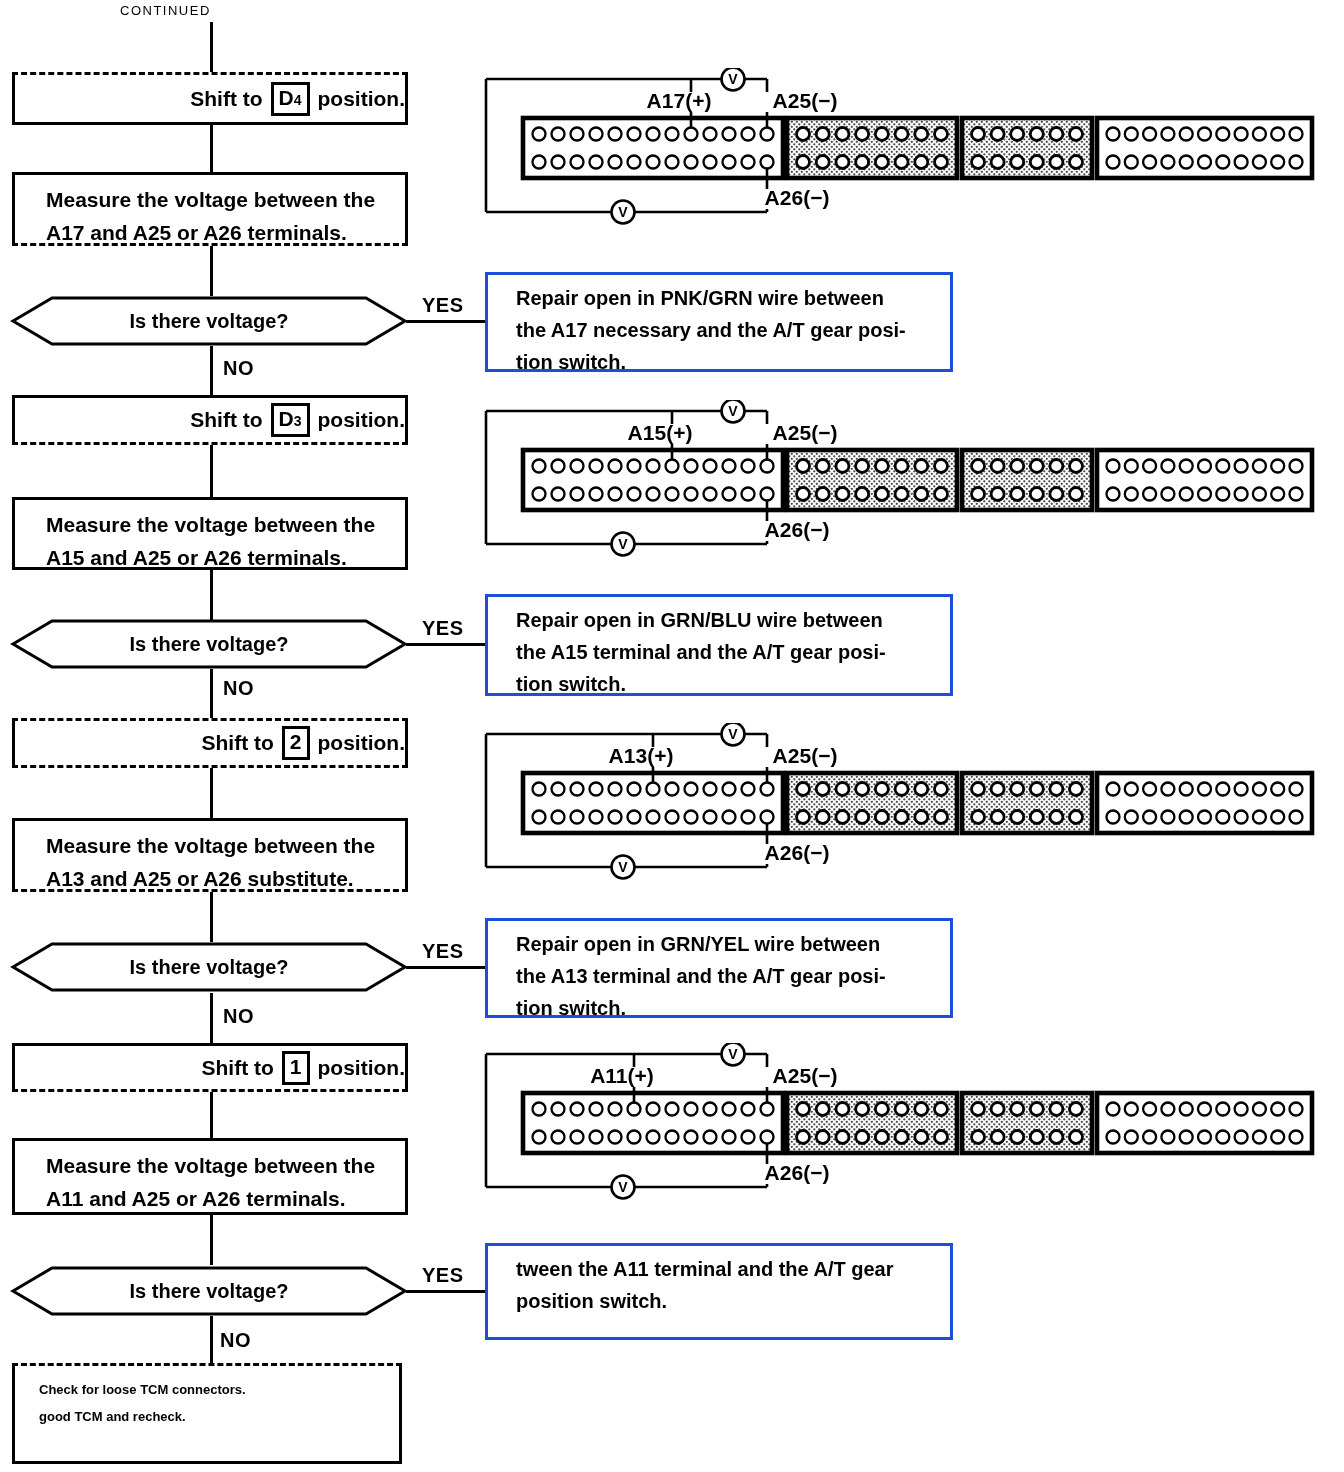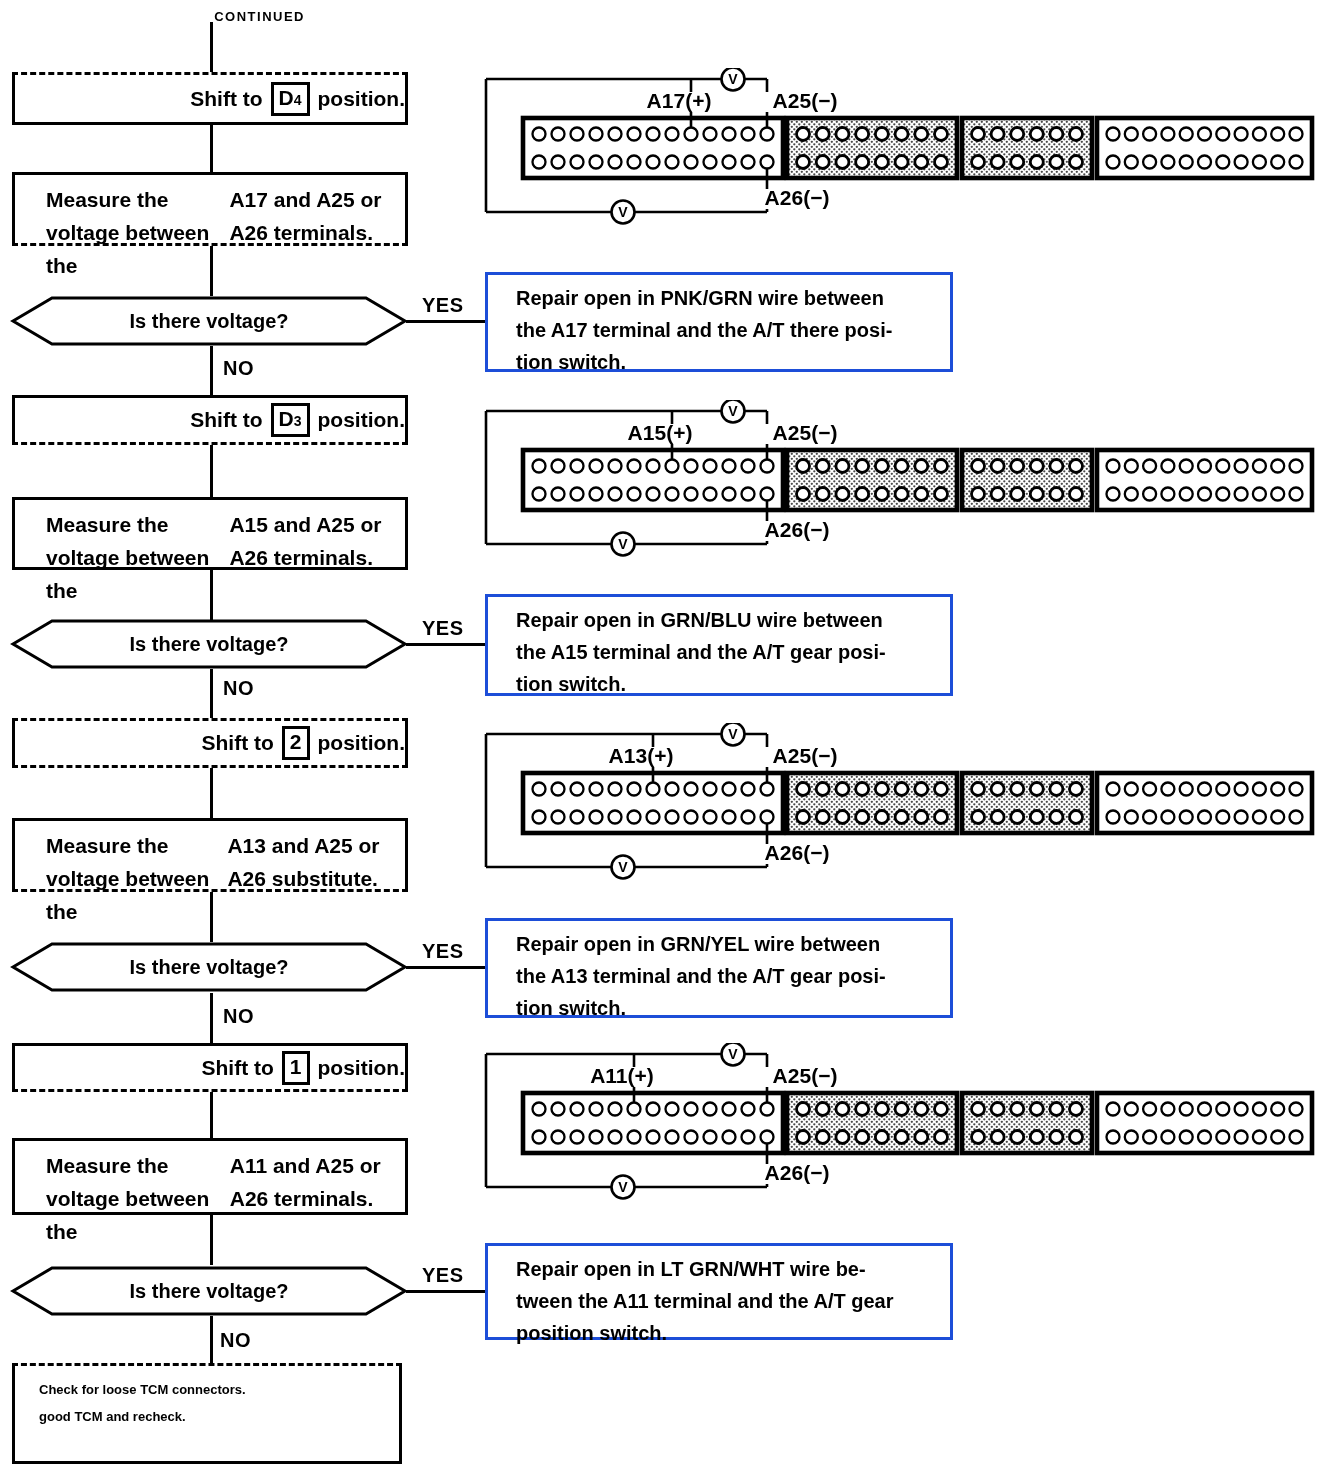--- a/index.html
+++ b/index.html
@@ -2,37 +2,37 @@
 <html><head>
 <meta charset="utf-8">
 <style>
   html,body{margin:0;padding:0;background:#fff;}
   #canvas{
     position:relative;width:1344px;height:1472px;background:#fff;
     font-family:"Liberation Sans",sans-serif;color:#000;overflow:hidden;
   }
   .vline{position:absolute;left:210px;width:3px;background:#000;}
   .continued{
-    position:absolute;left:120px;top:9px;width:185px;text-align:right;
-    font-size:13px;font-weight:bold;letter-spacing:1.5px;
+    position:absolute;left:120px;top:3px;width:185px;text-align:left;
+    font-size:13px;font-weight:normal;letter-spacing:1.5px;
   }
   .pbox{
     position:absolute;left:12px;width:396px;border:3px solid #000;background:#fff;
     box-sizing:border-box;font-weight:bold;font-size:21px;
   }
   .d-top{border-top-style:dashed;}
   .d-bottom{border-bottom-style:dashed;}
   .shift{display:flex;align-items:center;justify-content:flex-end;}
   .gear{
     display:inline-block;border:3px solid #000;padding:0 5px;margin:0 8px;
     line-height:25px;background:#fff;
   }
   .gear-sub{font-size:14px;}
   .measure{
-    padding:8px 8px 0 31px;line-height:33px;display:flex;
+    padding:8px 8px 0 31px;line-height:33px;display:flex;flex-direction:column;
     justify-content:flex-start;
   }
   .hexwrap{position:absolute;left:10px;width:398px;height:52px;}
   .hexwrap svg{position:absolute;left:0;top:0;}
   .hextext{
     position:absolute;left:0;top:0;width:100%;height:100%;display:flex;
     align-items:center;justify-content:center;font-weight:bold;font-size:20px;
   }
   .flabel{position:absolute;font-weight:bold;font-size:20px;letter-spacing:0.5px;}
   .yesline{position:absolute;left:406px;width:80px;height:3px;background:#000;}
@@ -82,21 +82,21 @@
     <svg width="398" height="52" viewBox="0 0 398 52">
       <polygon points="3,26 42,3 356,3 395,26 356,49 42,49" fill="#fff" stroke="#000" stroke-width="3"></polygon>
     </svg>
     <div class="hextext">Is there voltage?</div>
   </div>
   <div class="flabel" style="left:422px;top:294px">YES</div>
   <div class="yesline" style="top:320px"></div>
   <div class="flabel" style="left:223px;top:357px">NO</div>
   <div class="repair" style="top:272px;height:100px">
     <div>Repair open in PNK/GRN wire between</div>
-    <div>the A17 terminal and the A/T there posi-</div>
+    <div>the A17 necessary and the A/T gear posi-</div>
     <div>tion switch.</div>
   </div>
   <svg class="connsvg" style="top:68px" viewBox="0 0 845 158">
       <defs>
         <pattern id="stip0" width="5" height="5" patternUnits="userSpaceOnUse">
           <rect x="0" y="0" width="5" height="5" fill="#fff"></rect>
           <circle cx="1.3" cy="1.3" r="1.15" fill="#4a4a4a"></circle>
           <circle cx="3.8" cy="3.8" r="1.15" fill="#4a4a4a"></circle>
         </pattern>
       </defs>
@@ -468,21 +468,20 @@
   <div class="hexwrap" style="top:1265px">
     <svg width="398" height="52" viewBox="0 0 398 52">
       <polygon points="3,26 42,3 356,3 395,26 356,49 42,49" fill="#fff" stroke="#000" stroke-width="3"></polygon>
     </svg>
     <div class="hextext">Is there voltage?</div>
   </div>
   <div class="flabel" style="left:422px;top:1264px">YES</div>
   <div class="yesline" style="top:1290px"></div>
   <div class="flabel" style="left:220px;top:1329px">NO</div>
   <div class="repair d-top d-bottom" style="top:1243px;height:97px">
-    <div>Repair open in LT GRN/WHT wire be-</div>
     <div>tween the A11 terminal and the A/T gear</div>
     <div>position switch.</div>
   </div>
   <svg class="connsvg" style="top:1043px" viewBox="0 0 845 158">
       <defs>
         <pattern id="stip3" width="5" height="5" patternUnits="userSpaceOnUse">
           <rect x="0" y="0" width="5" height="5" fill="#fff"></rect>
           <circle cx="1.3" cy="1.3" r="1.15" fill="#4a4a4a"></circle>
           <circle cx="3.8" cy="3.8" r="1.15" fill="#4a4a4a"></circle>
         </pattern>

